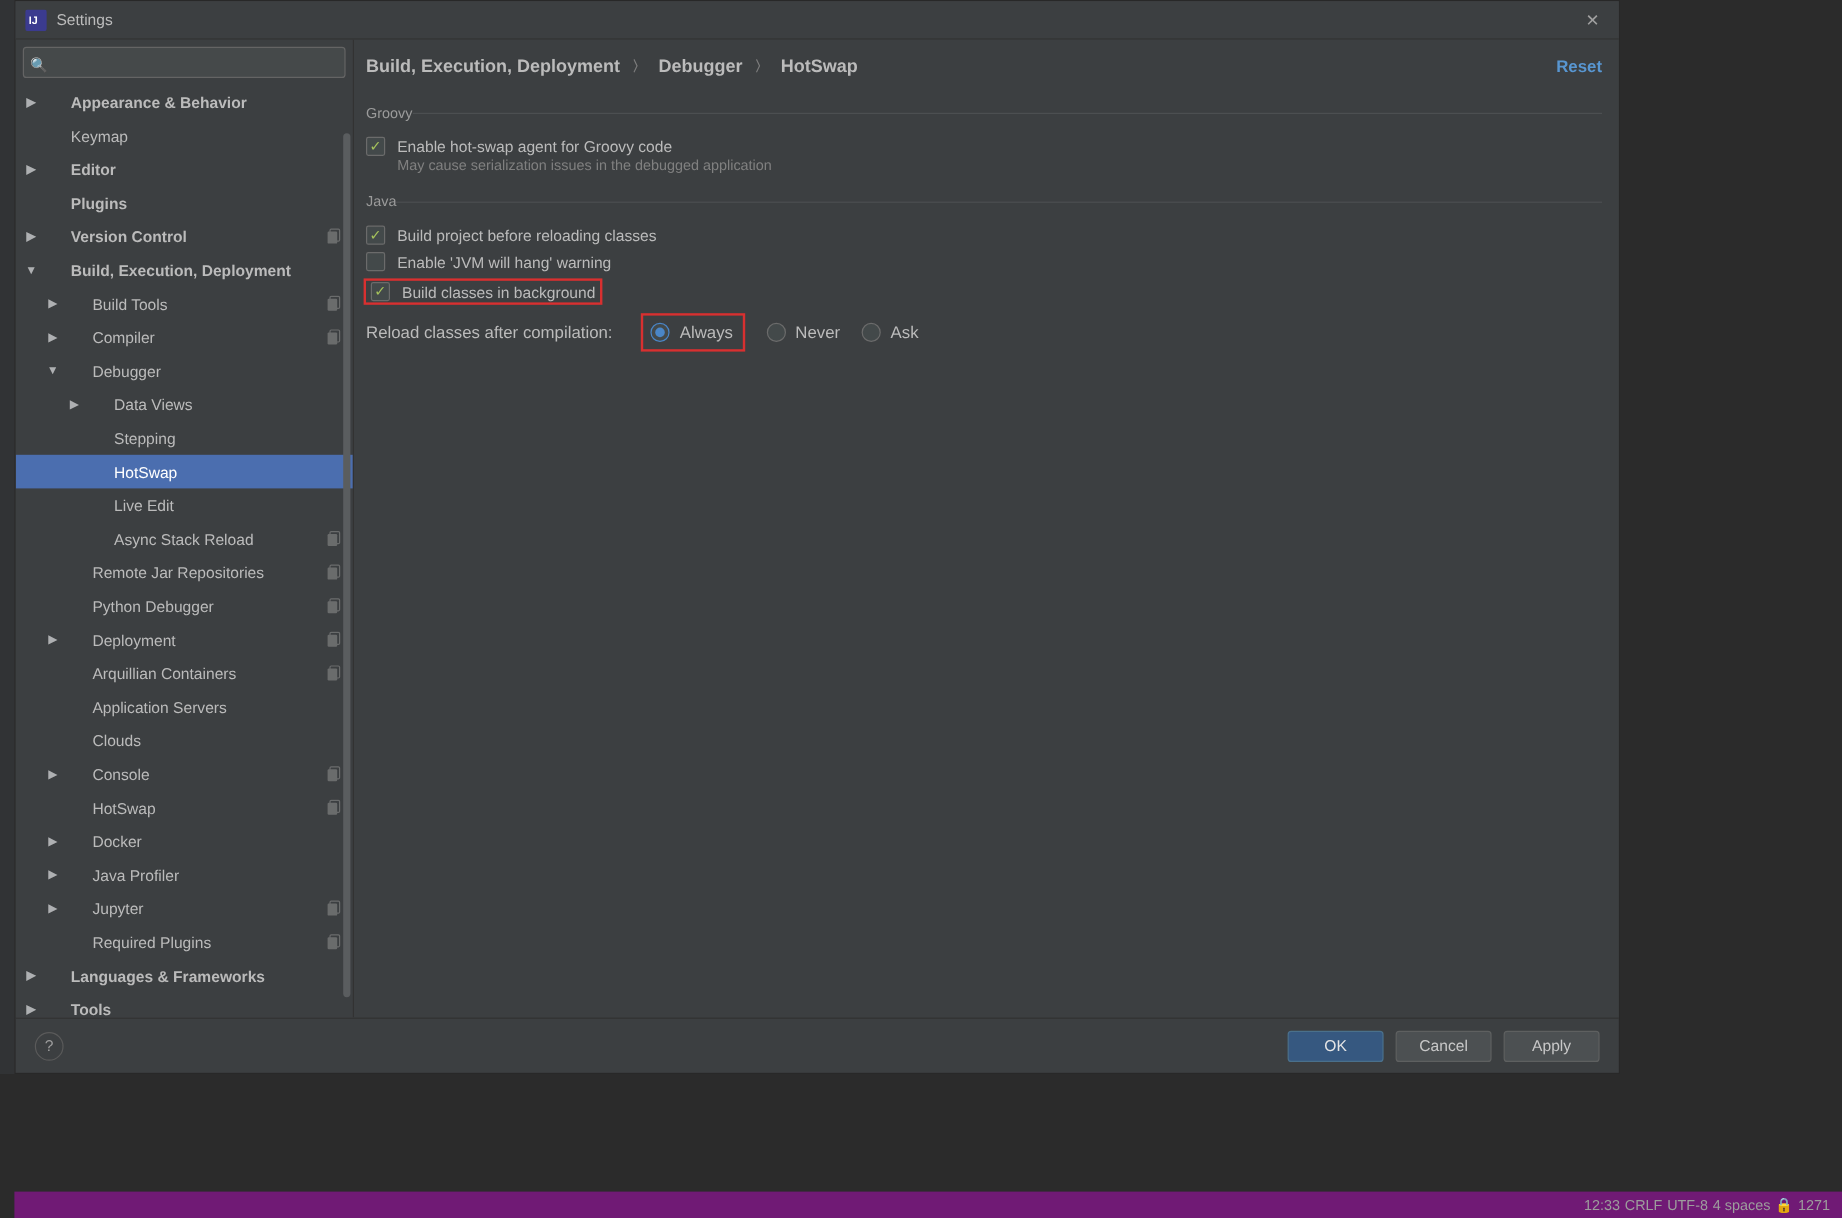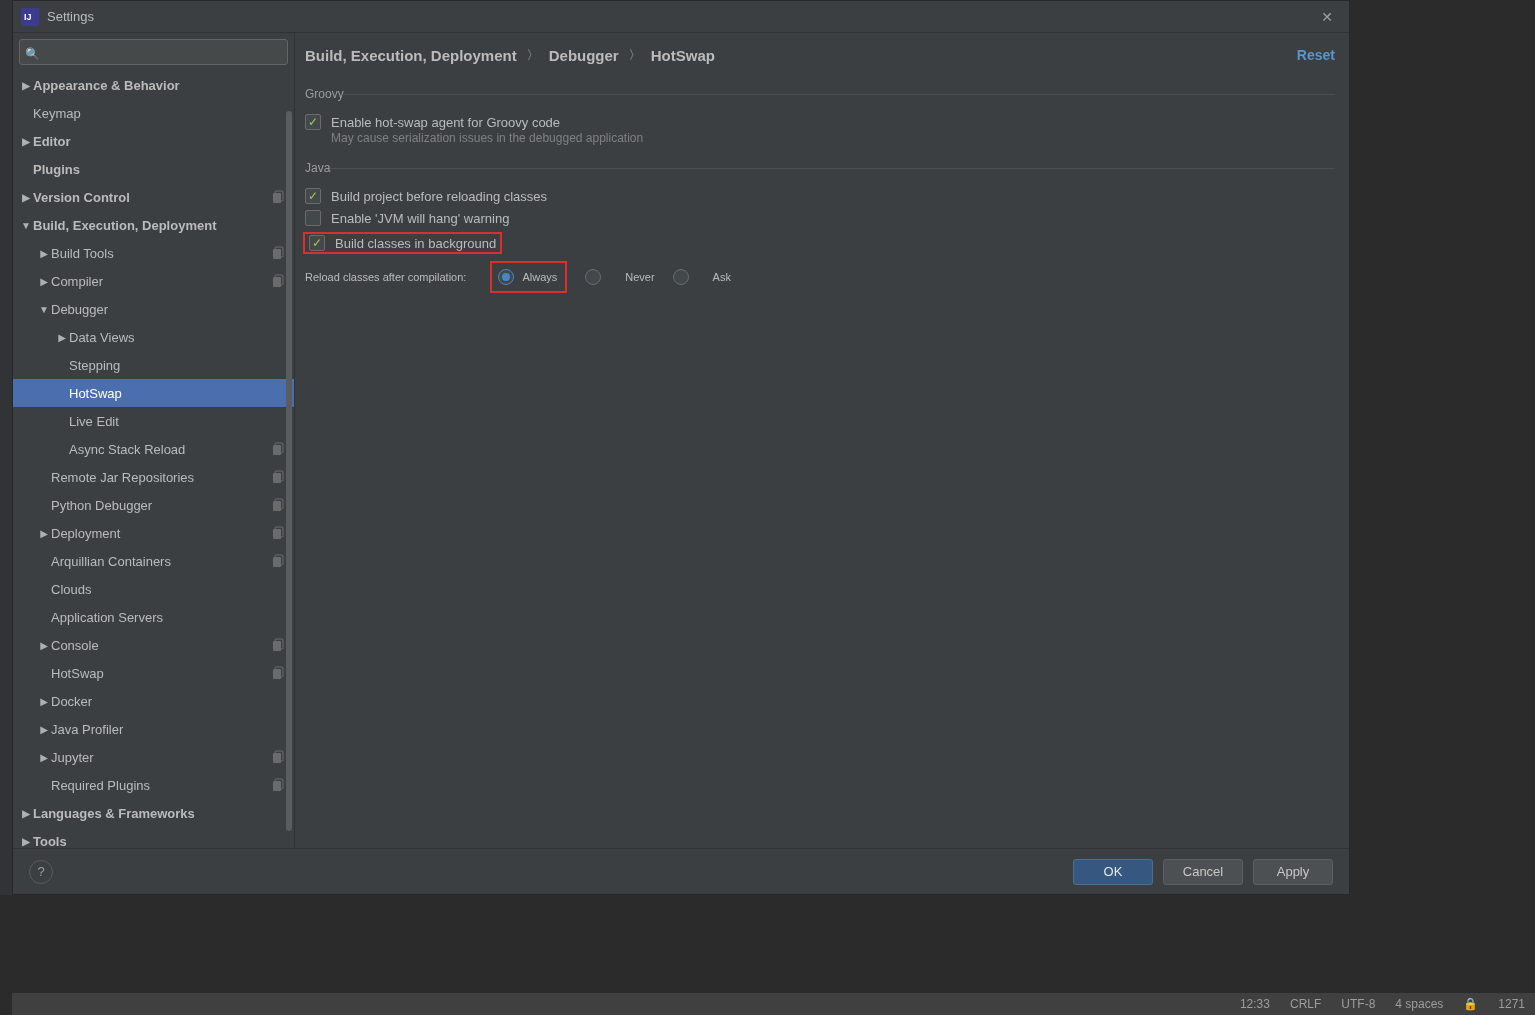--- a/index.html
+++ b/index.html
@@ -96,21 +96,21 @@
     opacity: .6;
   }
   .scrollbar-v {
     position: absolute; right: 2px; top: 40px; width: 6px; height: 750px;
     background: transparent; border-radius: 3px;
   }
   .scrollbar-thumb {
     position: absolute; left: 0; width: 6px; border-radius: 3px;
     background: #5a5d5f;
   }
-  .tree-item .label { white-space: nowrap; }
+  .tree-item .label { white-space: nowrap; margin-left: 26px; }
 
   
   .main {
     flex: 1;
     display: flex;
     flex-direction: column;
     background: #3c3f41;
   }
   .breadcrumb-row {
     height: 44px;
@@ -167,22 +167,22 @@
   .radio {
     width: 16px; height: 16px; border-radius: 50%;
     border: 1px solid #6b6b6b; background: #43494a;
     display: inline-flex; align-items: center; justify-content: center;
     flex-shrink: 0;
   }
   .radio.selected { border-color: #4a86c7; }
   .radio.selected::after {
     content: ""; width: 8px; height: 8px; border-radius: 50%; background: #4a86c7;
   }
-  .radio-row { display: flex; align-items: center; gap: 18px; padding: 4px 0 3px 6px; font-size: 11px; }
-  .radio-opt { display: inline-flex; align-items: center; gap: 24px; }
+  .radio-row { display: flex; align-items: center; gap: 18px; padding: 4px 0 3px 6px; font-size: 14px; }
+  .radio-opt { display: inline-flex; align-items: center; gap: 8px; }
 
   
   .footer {
     height: 46px;
     border-top: 1px solid #323232;
     display: flex; align-items: center;
     padding: 0 16px;
     gap: 10px;
   }
   .help-btn {
@@ -199,24 +199,24 @@
     border-radius: 3px; cursor: pointer;
     padding: 0 16px;
   }
   .btn.primary { background: #365880; border-color: #4a708b; color: #e6e6e6; }
 
   
   .statusbar {
     position: absolute;
     left: 12px; bottom: 0; right: 0;
     height: 22px;
-    background: #404040;
+    background: #701a75;
     color: #9d9d9d; font-size: 12px;
     display: flex; align-items: center; justify-content: flex-end;
-    gap: 20px; padding: 0 10px;
+    gap: 4px; padding: 0 10px;
   }
   .statusbar span { white-space: nowrap; }
 
   .copy-svg { fill: #8a8a8a; }
   .app-icon-svg .bg { fill: #3b3b8f; }
   .app-icon-svg .letters { fill: #fff; font: bold 9px sans-serif; }
 
   
   .bg-strip {
     position: absolute; left: 0; top: 0; width: 12px; height: 895px;
@@ -349,25 +349,25 @@
           <div class="tree-item" style="padding-left:24px">
             <span class="arrow hidden">▶</span>
             <span class="label">Arquillian Containers</span>
             <svg class="copy-badge copy-svg" viewBox="0 0 14 14">
                 <rect x="3" y="1" width="8" height="10" rx="1" fill="none" stroke="#8a8a8a"></rect>
                 <rect x="1" y="3" width="8" height="10" rx="1"></rect>
               </svg>
           </div>
           <div class="tree-item" style="padding-left:24px">
             <span class="arrow hidden">▶</span>
+            <span class="label">Application Servers</span>
+          </div>
+          <div class="tree-item" style="padding-left:24px">
+            <span class="arrow hidden">▶</span>
             <span class="label">Clouds</span>
-          </div>
-          <div class="tree-item" style="padding-left:24px">
-            <span class="arrow hidden">▶</span>
-            <span class="label">Application Servers</span>
           </div>
           <div class="tree-item" style="padding-left:24px">
             <span class="arrow">▶</span>
             <span class="label">Console</span>
             <svg class="copy-badge copy-svg" viewBox="0 0 14 14">
                 <rect x="3" y="1" width="8" height="10" rx="1" fill="none" stroke="#8a8a8a"></rect>
                 <rect x="1" y="3" width="8" height="10" rx="1"></rect>
               </svg>
           </div>
           <div class="tree-item" style="padding-left:24px">

